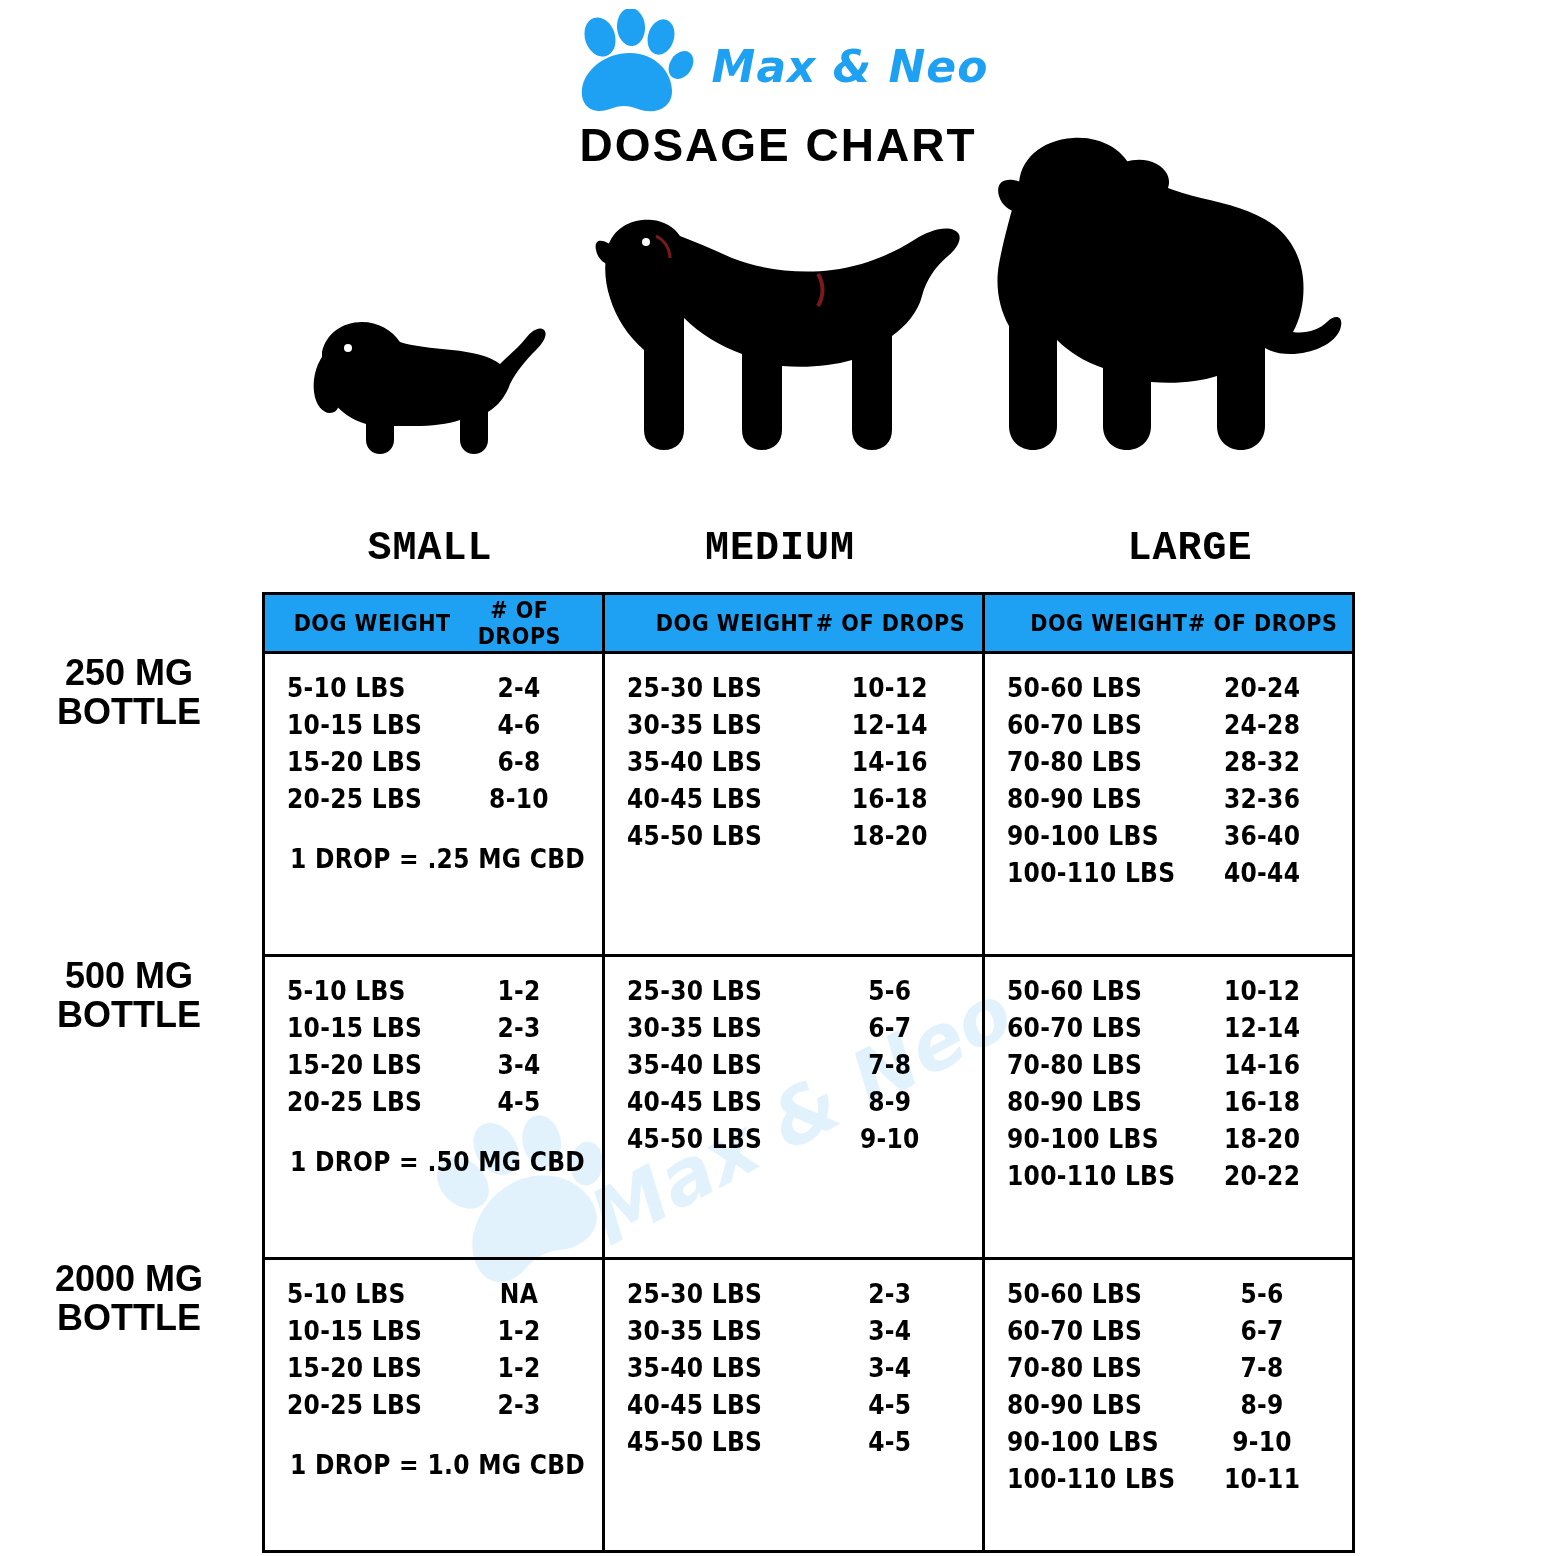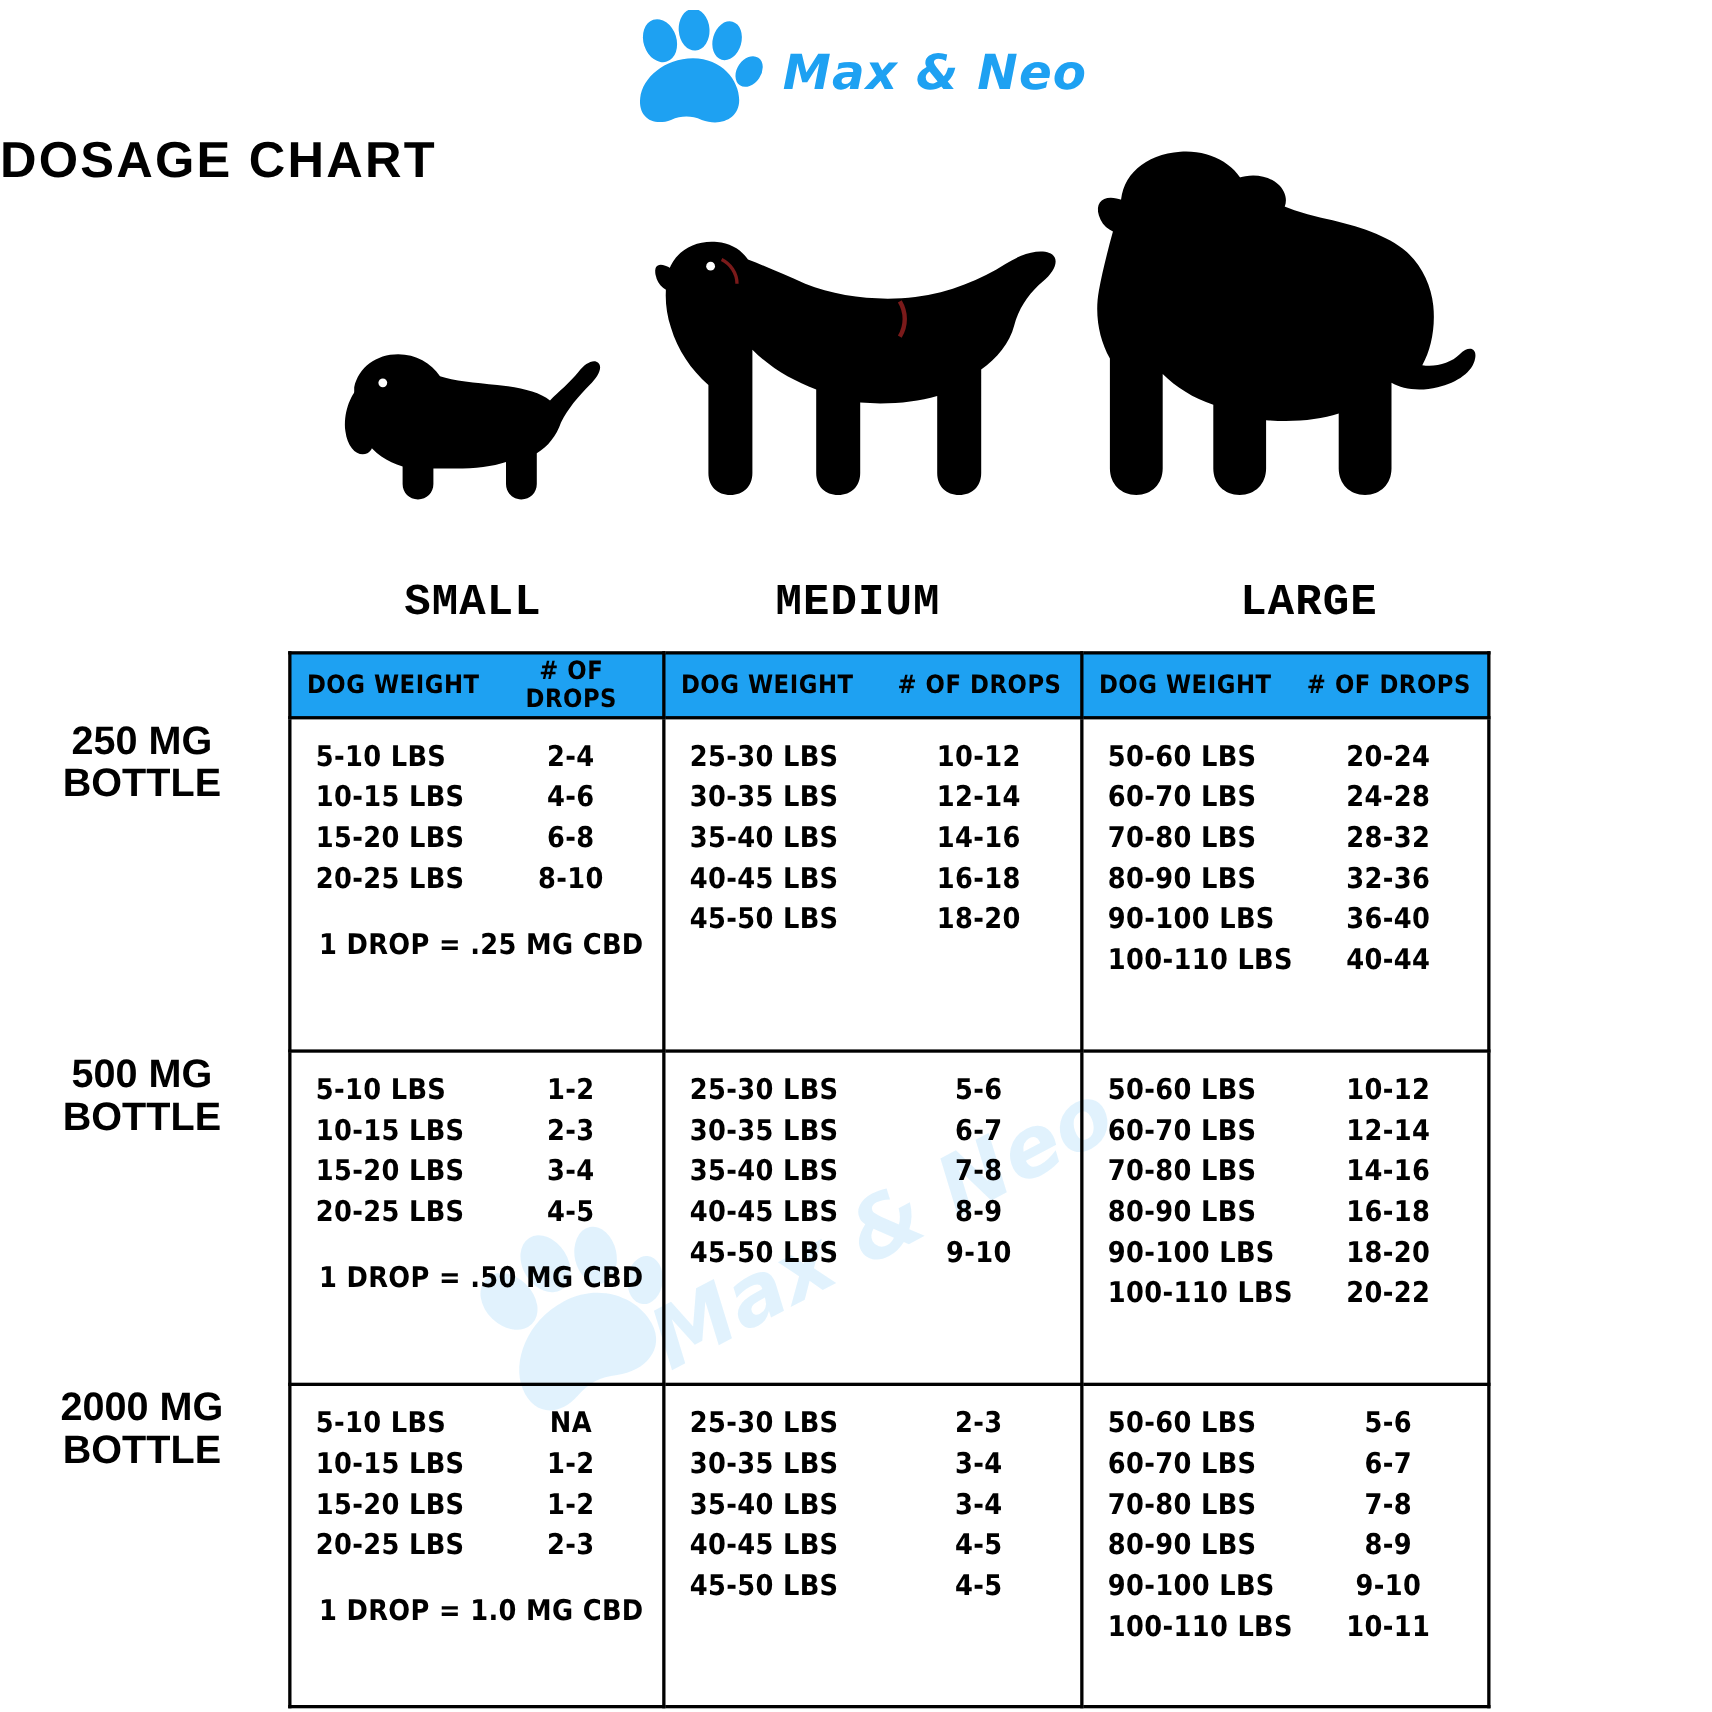--- a/index.html
+++ b/index.html
@@ -29,21 +29,21 @@
   .brand-name {
     font-family: "DejaVu Sans", sans-serif;
     font-weight: bold;
     font-style: italic;
     font-size: 44px;
     letter-spacing: 1px;
     color: #1EA1F2;
   }
 
   .chart-title {
-    text-align: left;
+    text-align: center;
     font-family: "Liberation Sans", sans-serif;
     font-weight: bold;
     font-size: 46px;
     letter-spacing: 2px;
     margin-top: 8px;
   }
 
   
   .dogs {
     position: relative;
@@ -138,21 +138,21 @@
   }
   .hdr .hdr-inner {
     display: flex;
     align-items: center;
     height: 56px;
     padding: 0 14px;
     box-sizing: border-box;
   }
   .hdr .h-left {
     flex: 1.25;
-    text-align: left;
+    text-align: right;
   }
   .hdr .h-right {
     flex: 1;
     text-align: center;
   }
   .hdr span {
     font-family: "DejaVu Sans Condensed", "Liberation Sans", sans-serif;
     font-weight: bold;
     font-size: 23px;
     letter-spacing: 0.5px;

